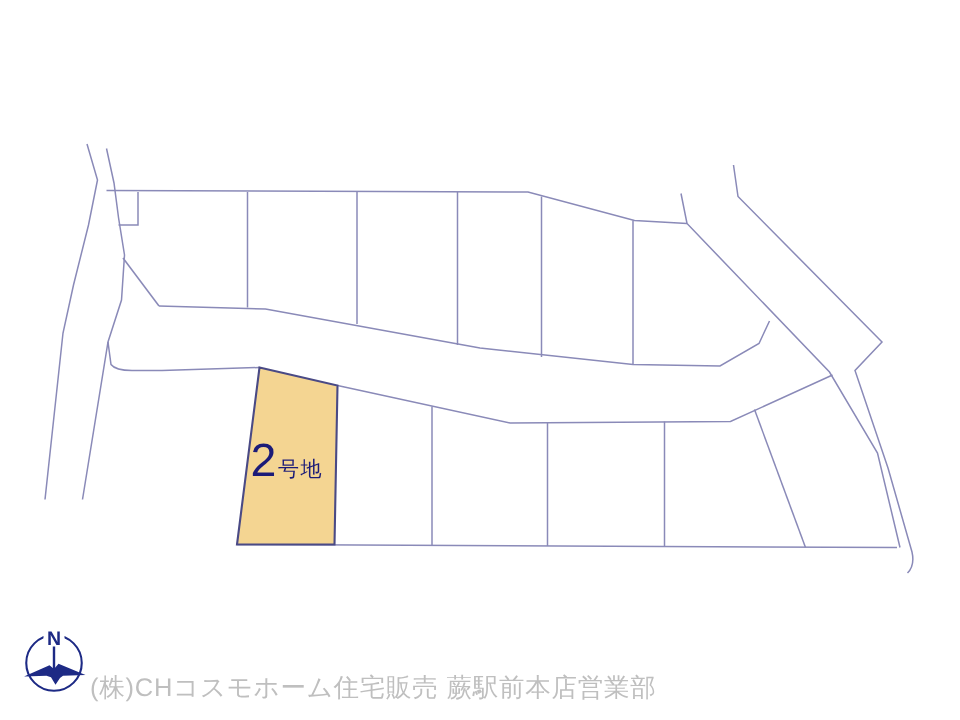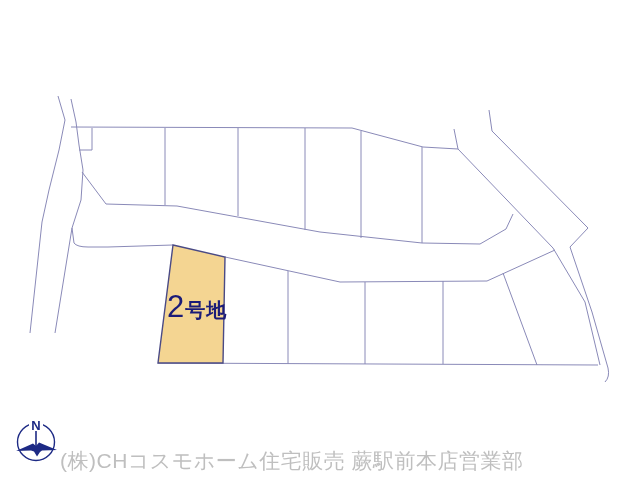--- a/index.html
+++ b/index.html
@@ -9,24 +9,24 @@
   }
   .stage{position:relative;width:640px;height:480px;background:#ffffff;}
   .map-svg{position:absolute;left:0;top:0;}
   .map-lines path{fill:none;stroke-width:1;}
   .plot-label{
     position:absolute;left:167px;top:291px;
     white-space:nowrap;line-height:1;
     display:flex;align-items:baseline;
   }
   .plot-label .num{font-size:31px;letter-spacing:1px;}
-  .plot-label .suffix{font-size:20px;letter-spacing:1px;font-weight:bold;}
+  .plot-label .suffix{font-size:14px;letter-spacing:1px;}
   .footer-caption{
     position:absolute;left:60px;top:447px;
-    font-size:21px;letter-spacing:0.5px;white-space:nowrap;
+    font-size:17px;letter-spacing:0.5px;white-space:nowrap;
   }
   .compass-svg{position:absolute;left:14px;top:417px;}
 </style>
 </head>
 <body>
 
 <div class="stage">
 
   <svg class="map-svg" width="640" height="480" viewBox="0 0 640 480">
     <g class="map-lines" stroke="#8a8ab8">

